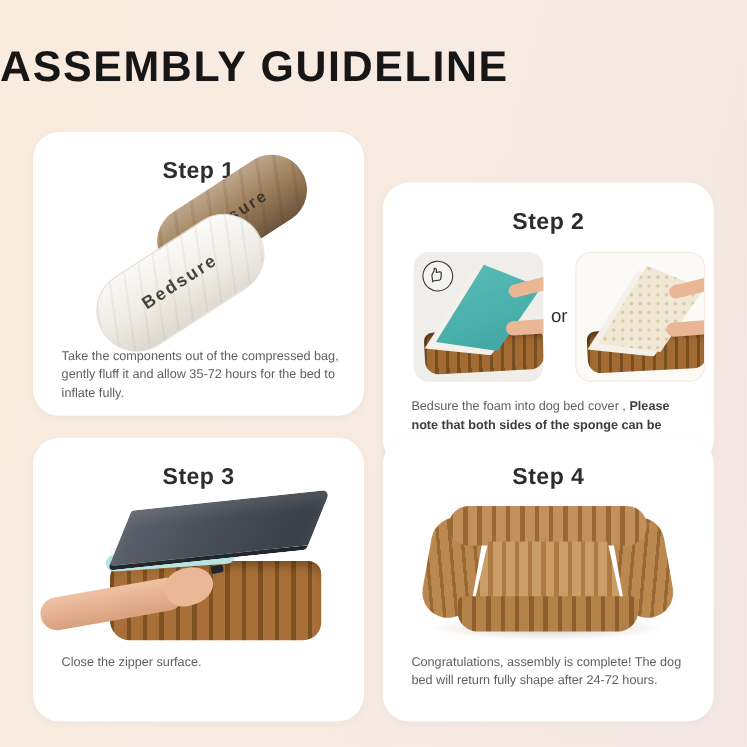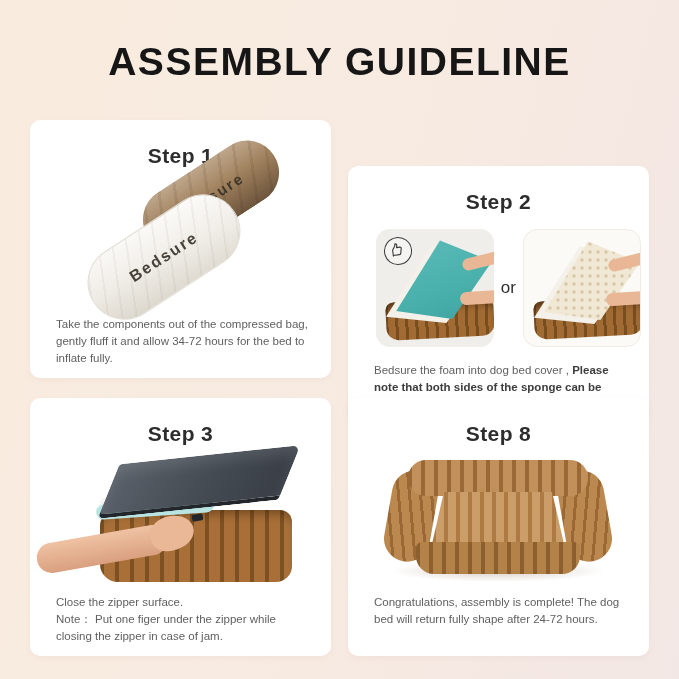--- a/index.html
+++ b/index.html
@@ -4,26 +4,26 @@
 <style>
   * { margin:0; padding:0; box-sizing:border-box; }
   html,body { width:679px; height:679px; overflow:hidden; }
   body {
     font-family:"Liberation Sans", sans-serif;
     background:linear-gradient(105deg,#f9ecde 0%,#f7eae1 55%,#f3e7e5 100%);
     position:relative;
   }
   .page-title{
     position:absolute; top:40px; left:0; width:679px;
-    text-align:center; font-size:39px; font-weight:700;
+    text-align:left; font-size:39px; font-weight:700;
     letter-spacing:1.5px; color:#161616;
   }
   .card{
     position:absolute; width:301px; height:258px;
-    background:#ffffff; border-radius:10px;
+    background:#ffffff; border-radius:24px;
     box-shadow:0 2px 6px rgba(120,90,70,0.05);
   }
   #card-1{ left:30px; top:120px; }
   #card-2{ left:348px; top:120px;margin-top:46px; }
   #card-3{ left:30px; top:398px; }
   #card-4{ left:348px; top:398px; }
   .step-label{
     position:absolute; top:24px; left:0; width:100%;
     text-align:center; font-size:21px; font-weight:600;
     color:#2d2d2d; letter-spacing:.4px;
@@ -155,21 +155,21 @@
   <div class="illus">
     <div class="s1">
       <div class="roll roll-brown">
         <span class="roll-label">Bedsure</span>
       </div>
       <div class="roll roll-white">
         <span class="roll-label">Bedsure</span>
       </div>
     </div>
   </div>
-  <p class="card-text">Take the components out of the compressed bag, gently fluff it and allow 34-72 hours for the bed to inflate fully.</p>
+  <p class="card-text">Take the components out of the compressed bag, gently fluff it and allow 35-72 hours for the bed to inflate fully.</p>
 </section>
 
 <section class="card" id="card-2">
   <div class="step-label">Step 2</div>
   <div class="illus">
     <div class="s2">
       <div class="thumb thumb-left">
         <div class="thumb-bed"></div>
         <div class="sheet-under"></div>
         <div class="sheet-teal"></div>
@@ -200,25 +200,25 @@
     <div class="s3">
       <div class="s3-base"></div>
       <div class="s3-white"></div>
       <div class="s3-blue"></div>
       <div class="s3-cover"></div>
       <div class="s3-arm"></div>
       <div class="s3-hand"></div>
       <div class="s3-zip"></div>
     </div>
   </div>
-  <p class="card-text"><span>Close the zipper surface.</span><br><span>Note： Put one figer under the zipper while closing the zipper in case of jam.</span></p>
+  <p class="card-text"><span>Close the zipper surface.</span><br></p>
 </section>
 
 <section class="card" id="card-4">
-  <div class="step-label">Step 8</div>
+  <div class="step-label">Step 4</div>
   <div class="illus">
     <div class="s4">
       <div class="s4-shadow"></div>
       <div class="s4-arm-l"></div>
       <div class="s4-arm-r"></div>
       <div class="s4-back"></div>
       <div class="s4-mat"></div>
       <div class="s4-front"></div>
     </div>
   </div>

